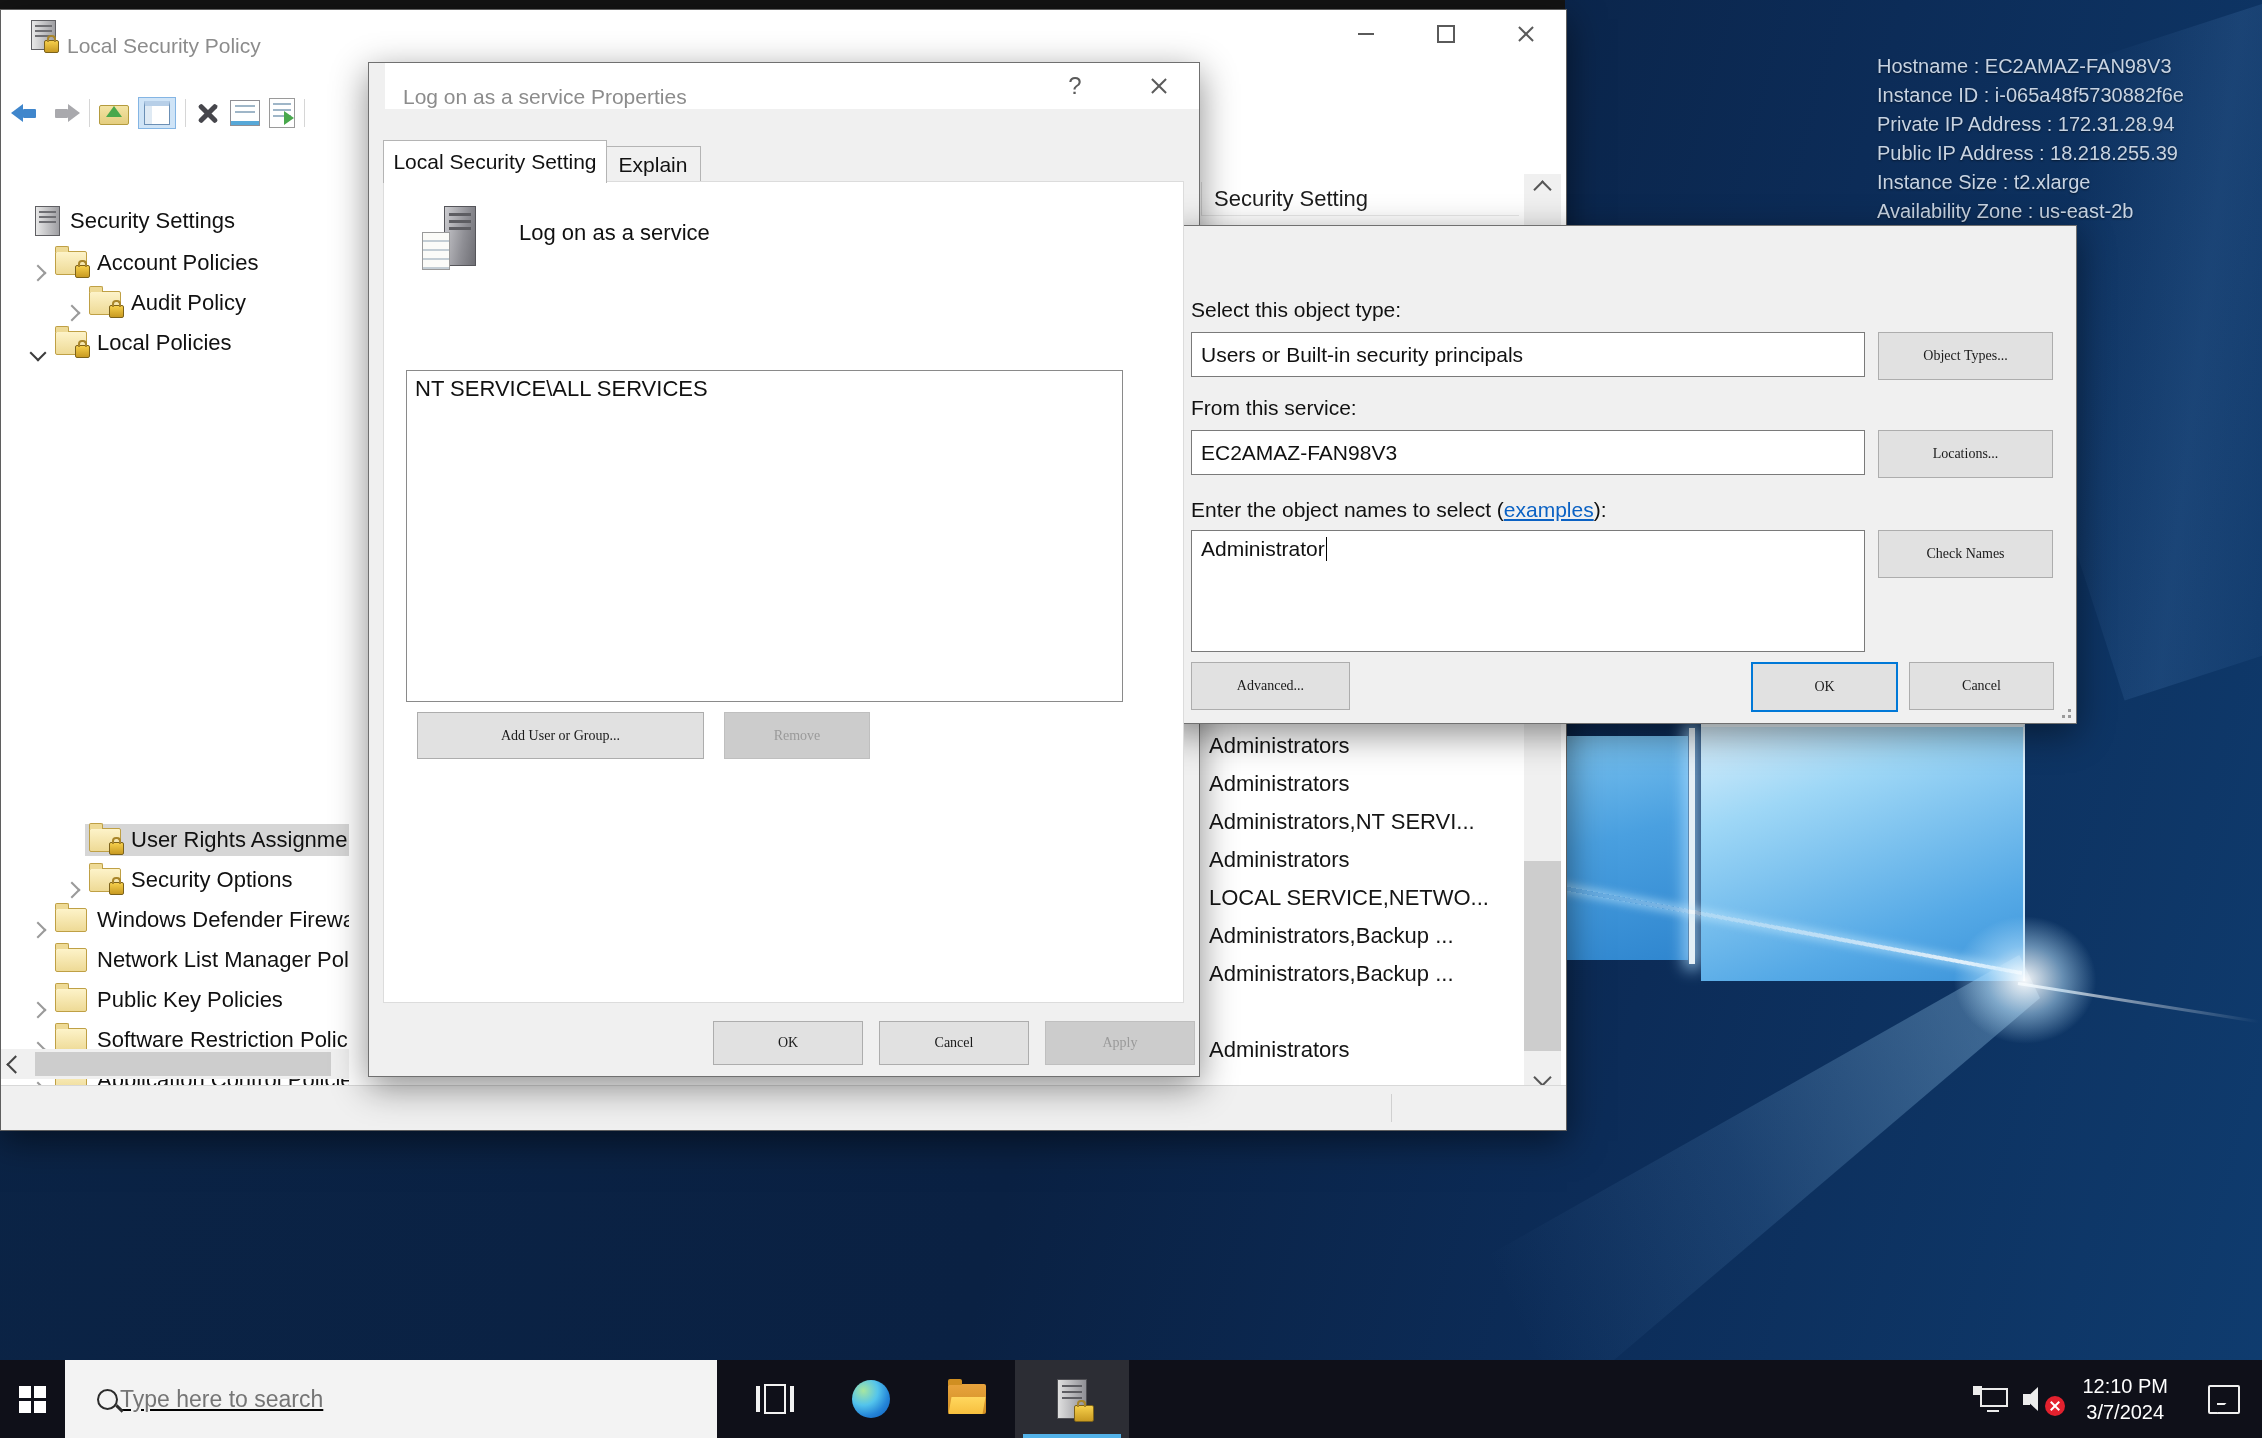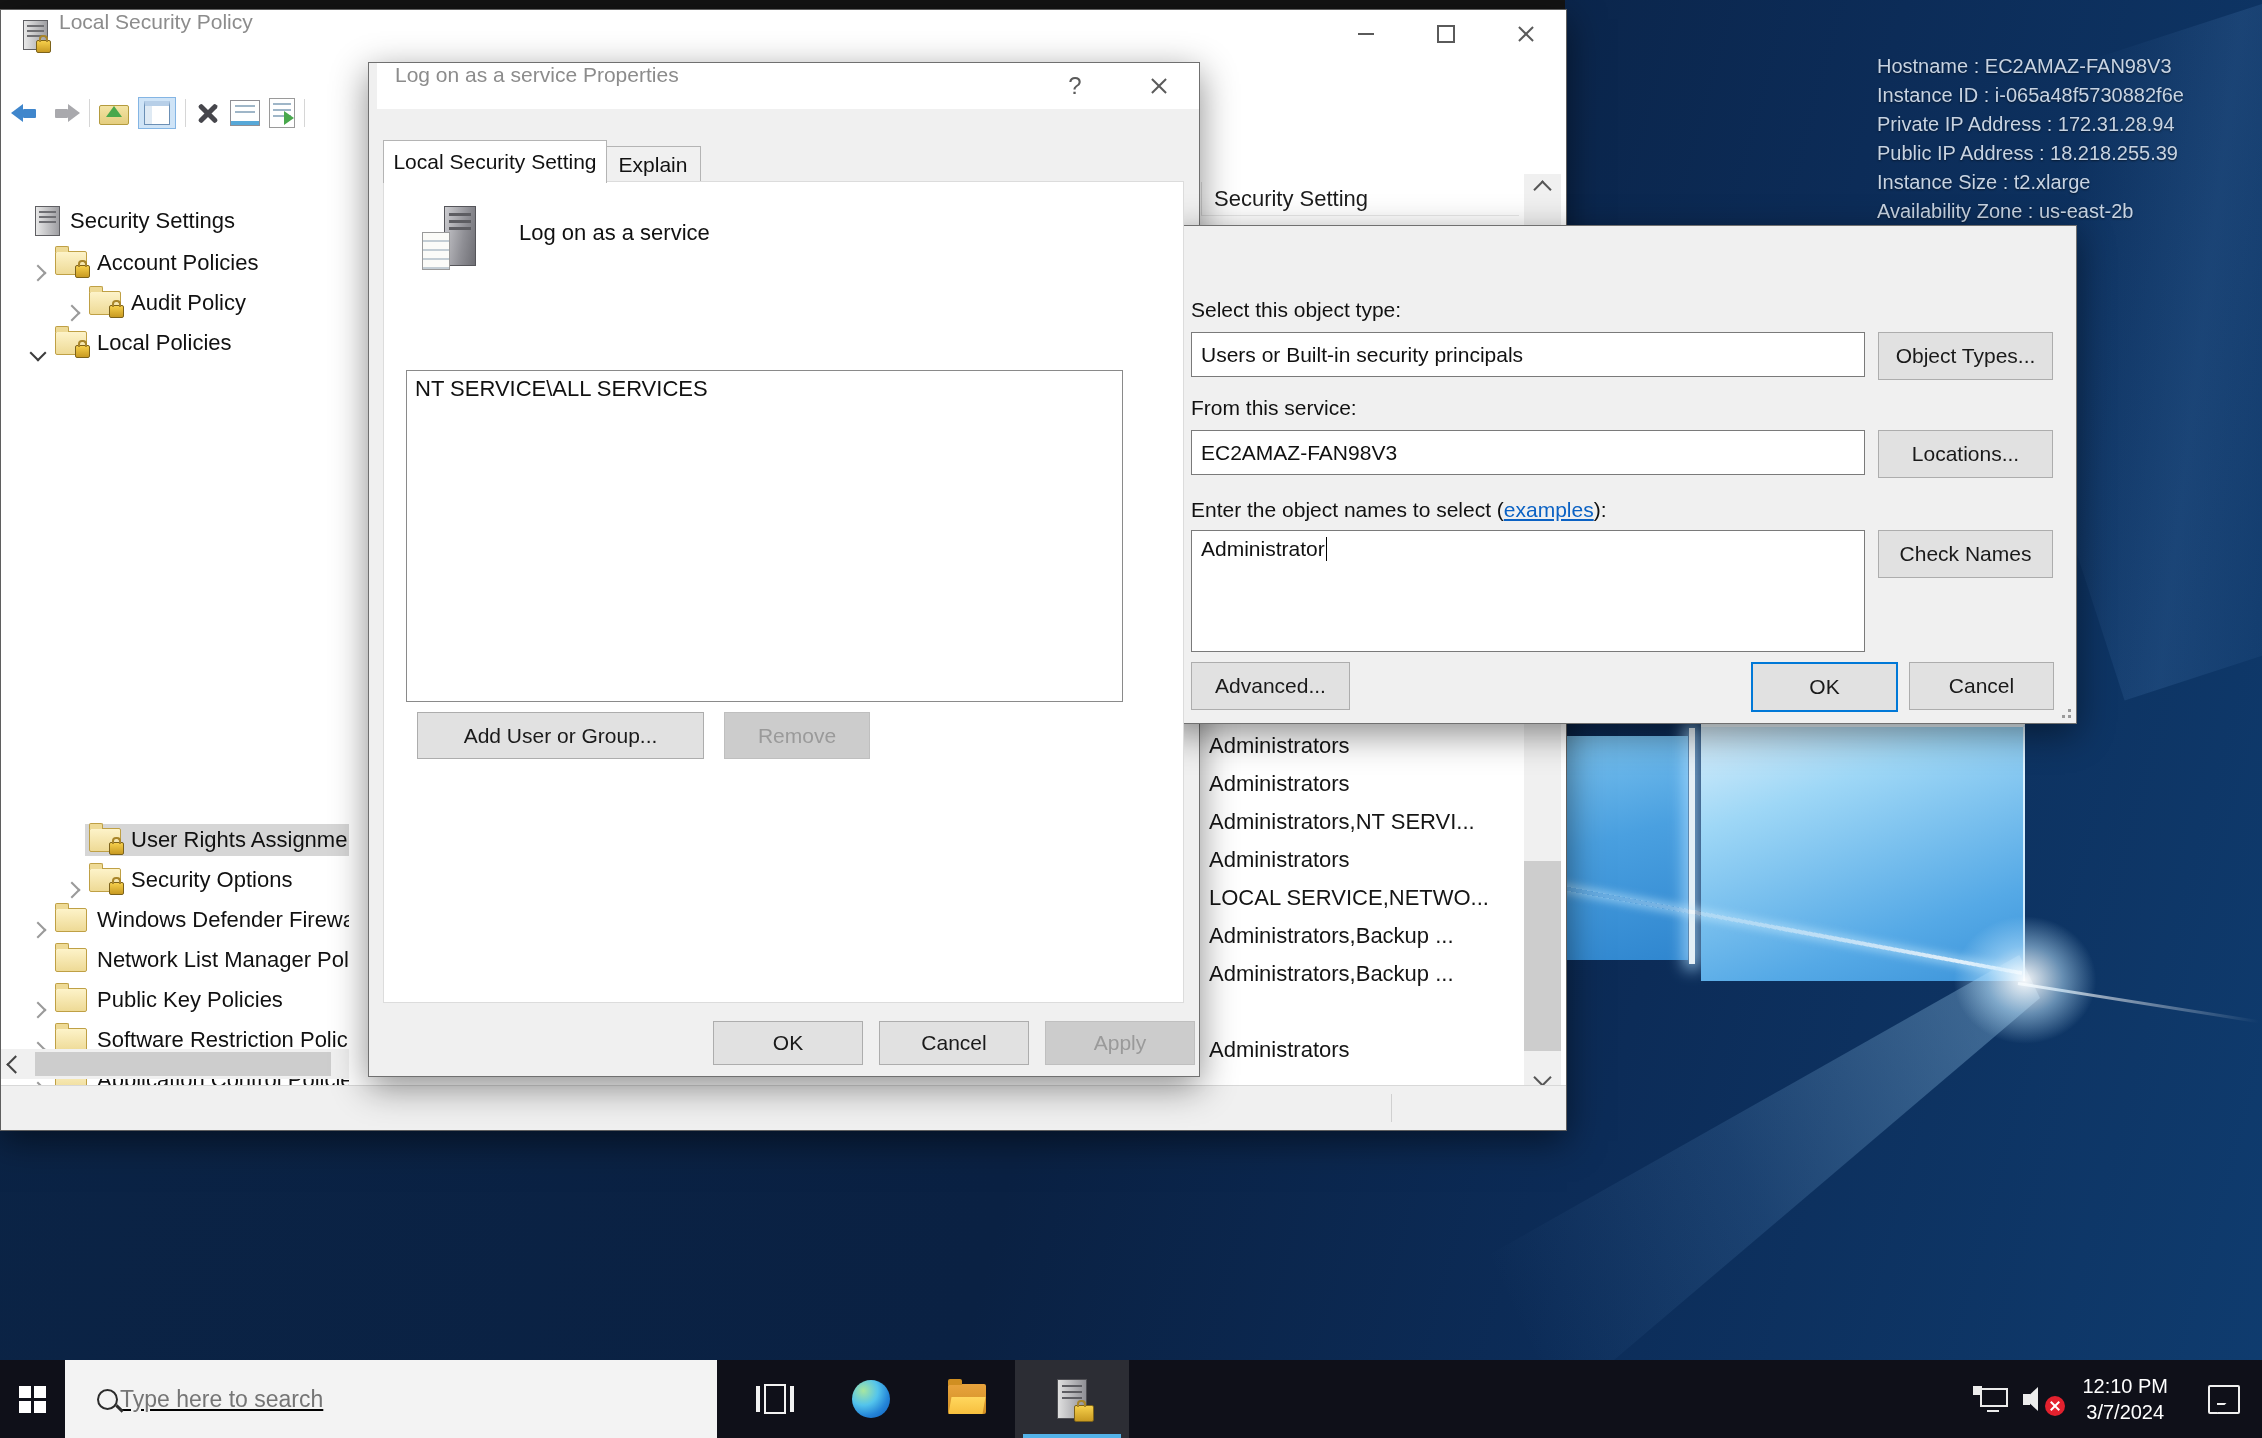--- a/index.html
+++ b/index.html
@@ -29,33 +29,33 @@
     background:linear-gradient(245deg,rgba(170,220,252,.65),rgba(120,180,235,.25) 45%,transparent 78%);
     clip-path:polygon(97% 0%,100% 10%,34% 100%,0% 100%,0% 88%);}
   .top-strip{left:0;top:0;width:1565px;height:9px;background:#141414;}
 
   
   .ec2{left:1877px;top:52px;color:#c7d3e2;font-size:20px;line-height:29px;text-shadow:0 1px 2px rgba(0,0,0,.5);}
 
   
   .win{background:#fff;border:1px solid #5f5f5f;box-shadow:0 10px 34px rgba(0,0,0,.5);}
   .dlg{background:#f0f0f0;border:1px solid #707070;box-shadow:0 10px 34px rgba(0,0,0,.45);}
-  .tbar{position:absolute;left:8px;top:0;right:0;background:#fff;display:flex;align-items:flex-start;}
+  .tbar{position:absolute;left:16px;top:0;right:0;background:#fff;display:flex;align-items:flex-end;}
   .tbar .cap{font-size:21px;color:#8c8c8c;}
   .tbar.active .cap{color:#161616;}
   .capbtn{display:flex;align-items:center;justify-content:center;cursor:default;}
   .glyph-min{width:16px;height:2px;background:#5a5a5a;}
   .glyph-max{width:14px;height:14px;border:2px solid #5a5a5a;}
   .xg{position:relative;width:22px;height:22px;}
   .xg::before,.xg::after{content:"";position:absolute;left:1px;top:10px;width:20px;height:2px;background:#5a5a5a;}
   .xg::before{transform:rotate(45deg);} .xg::after{transform:rotate(-45deg);}
 
   
   .btn{display:flex;align-items:center;justify-content:center;background:#e1e1e1;border:1px solid #adadad;
-    font-size:21px;color:#1a1a1a;}
+    font-size:14px;color:#1a1a1a;font-family:Liberation Serif, serif;}
   .btn.def{border:2px solid #0078d7;}
   .btn.dis{background:#cccccc;border-color:#bfbfbf;color:#9a9a9a;}
   .field{background:#fff;border:1px solid #7a7a7a;font-size:21px;color:#111;display:flex;align-items:center;padding:0 9px;}
   .lbl{font-size:21px;color:#111;}
   .link{color:#0b62c4;text-decoration:underline;}
   .u1::first-letter{text-decoration:underline;}
   .caret{display:inline-block;width:1px;height:24px;background:#000;vertical-align:-4px;margin-left:1px;}
 
   
   .mmc{left:0;top:9px;width:1565px;height:1120px;}

